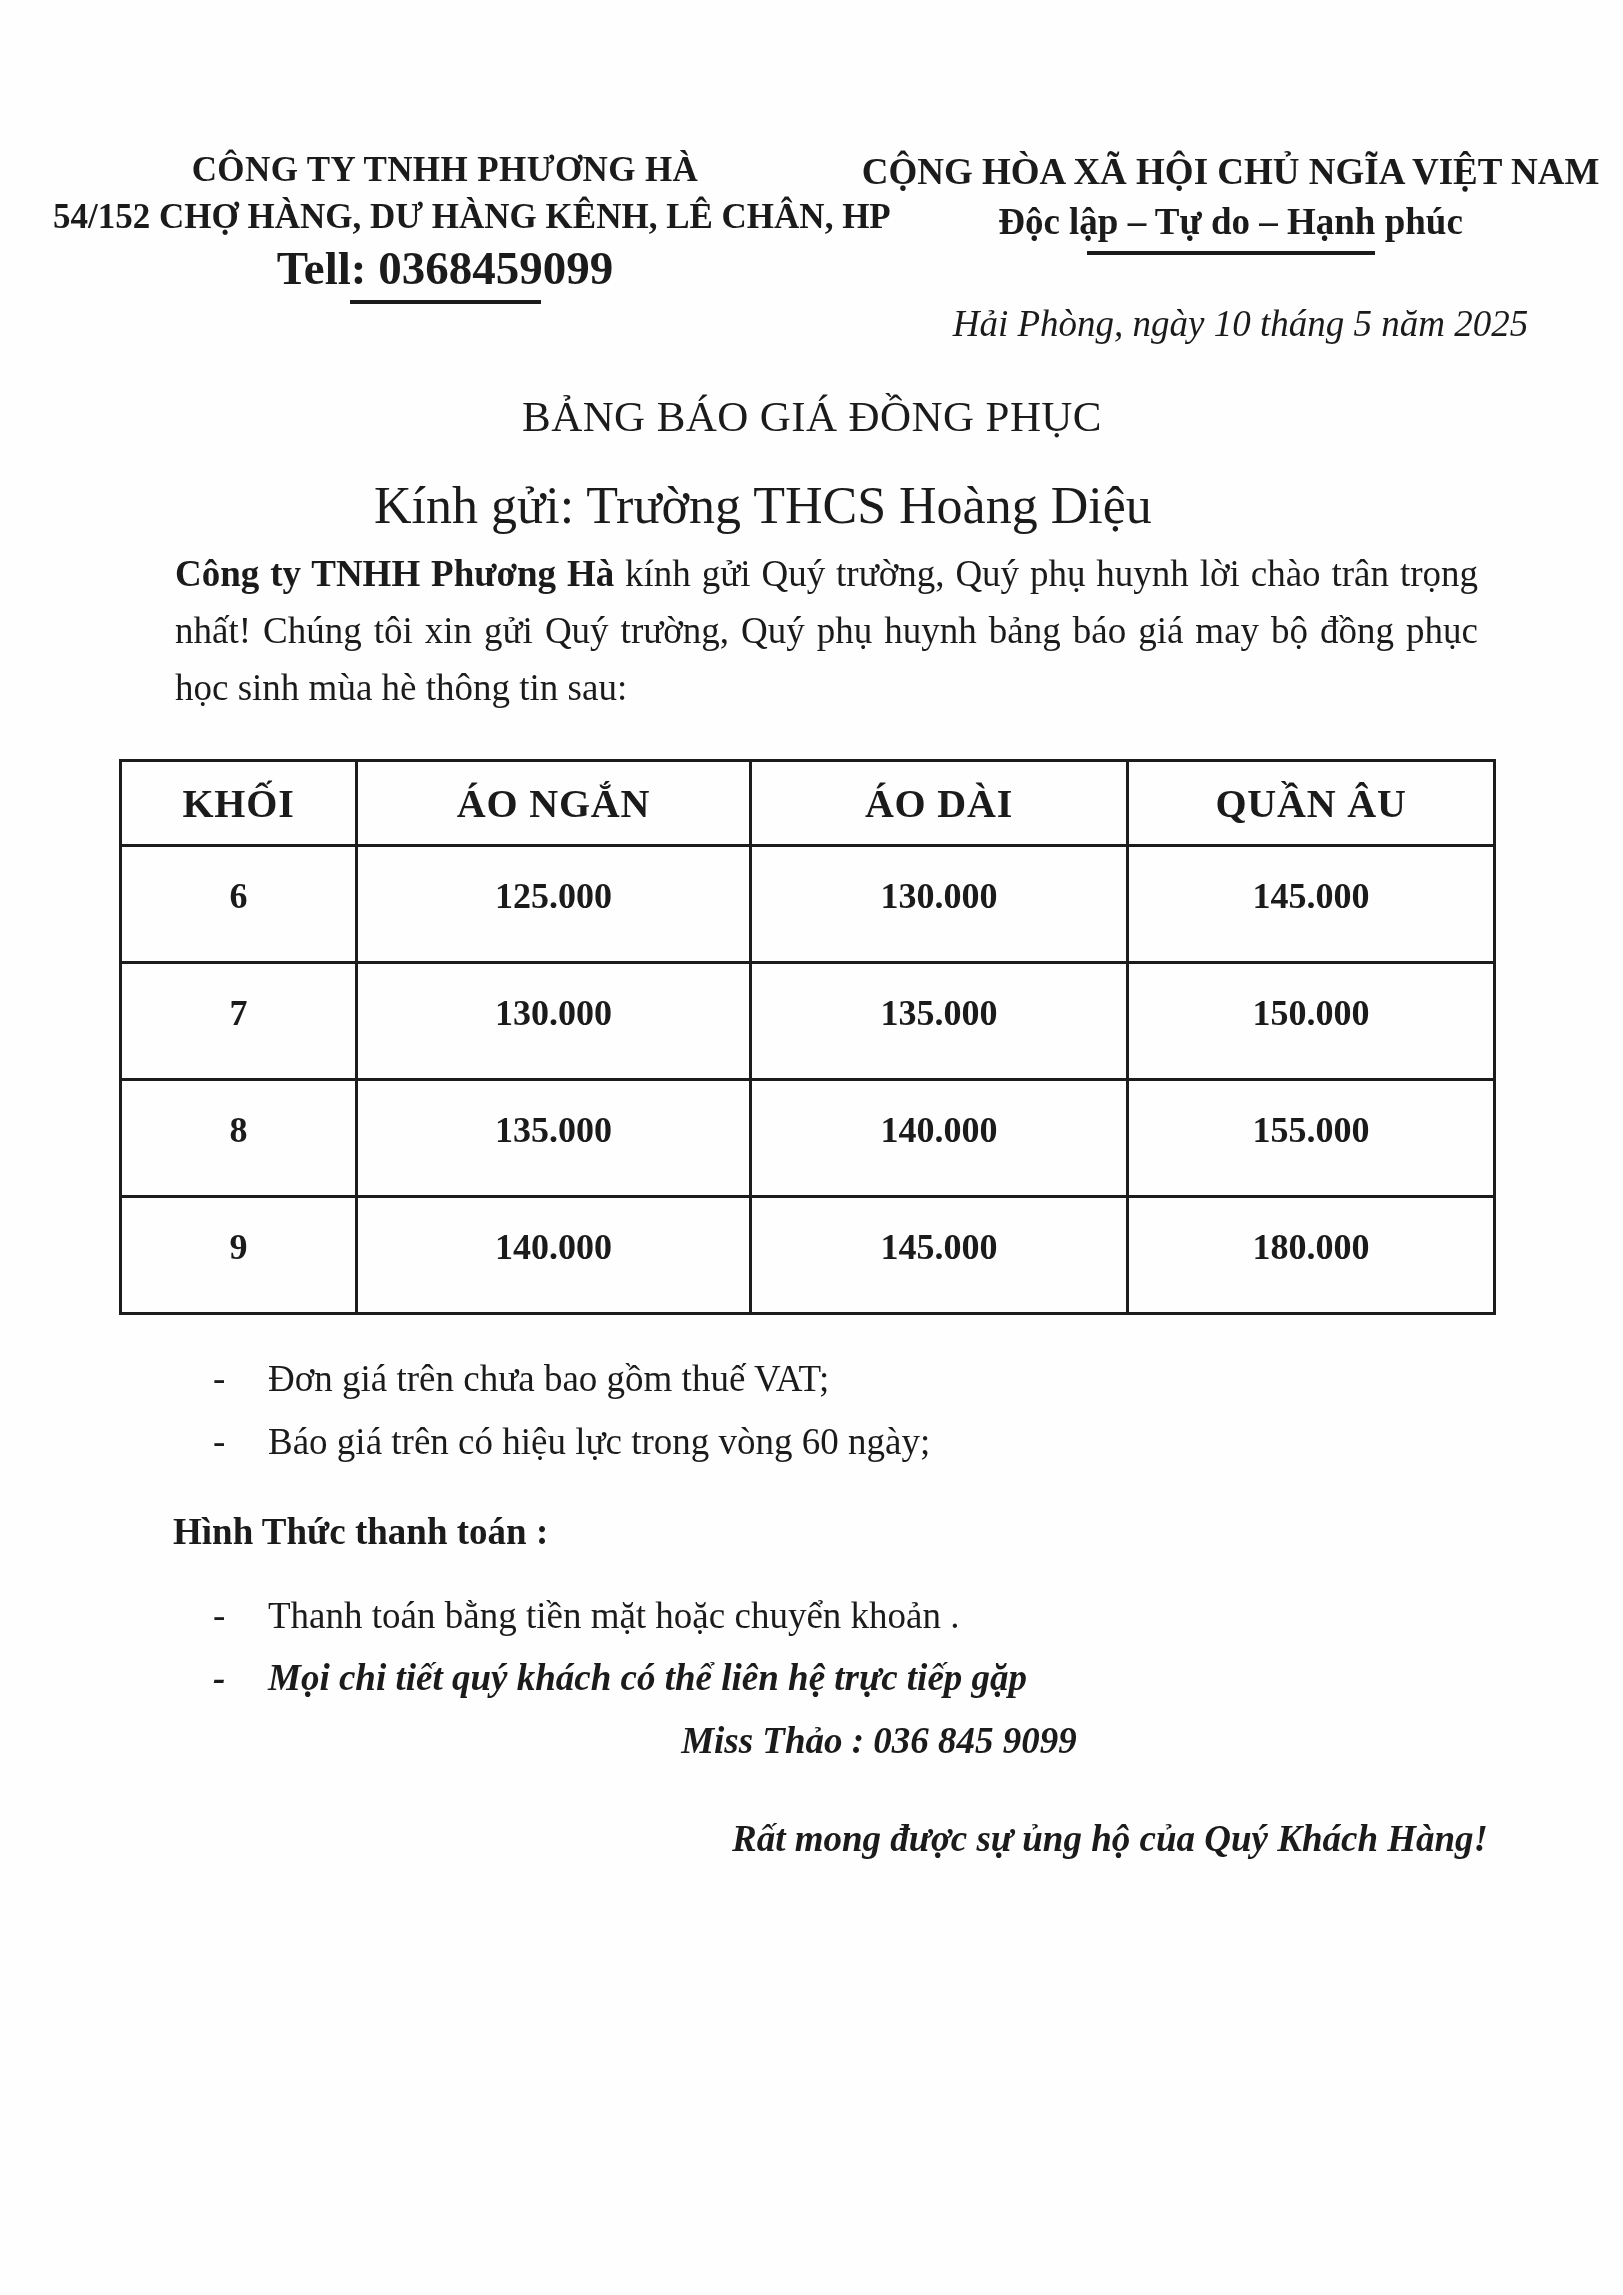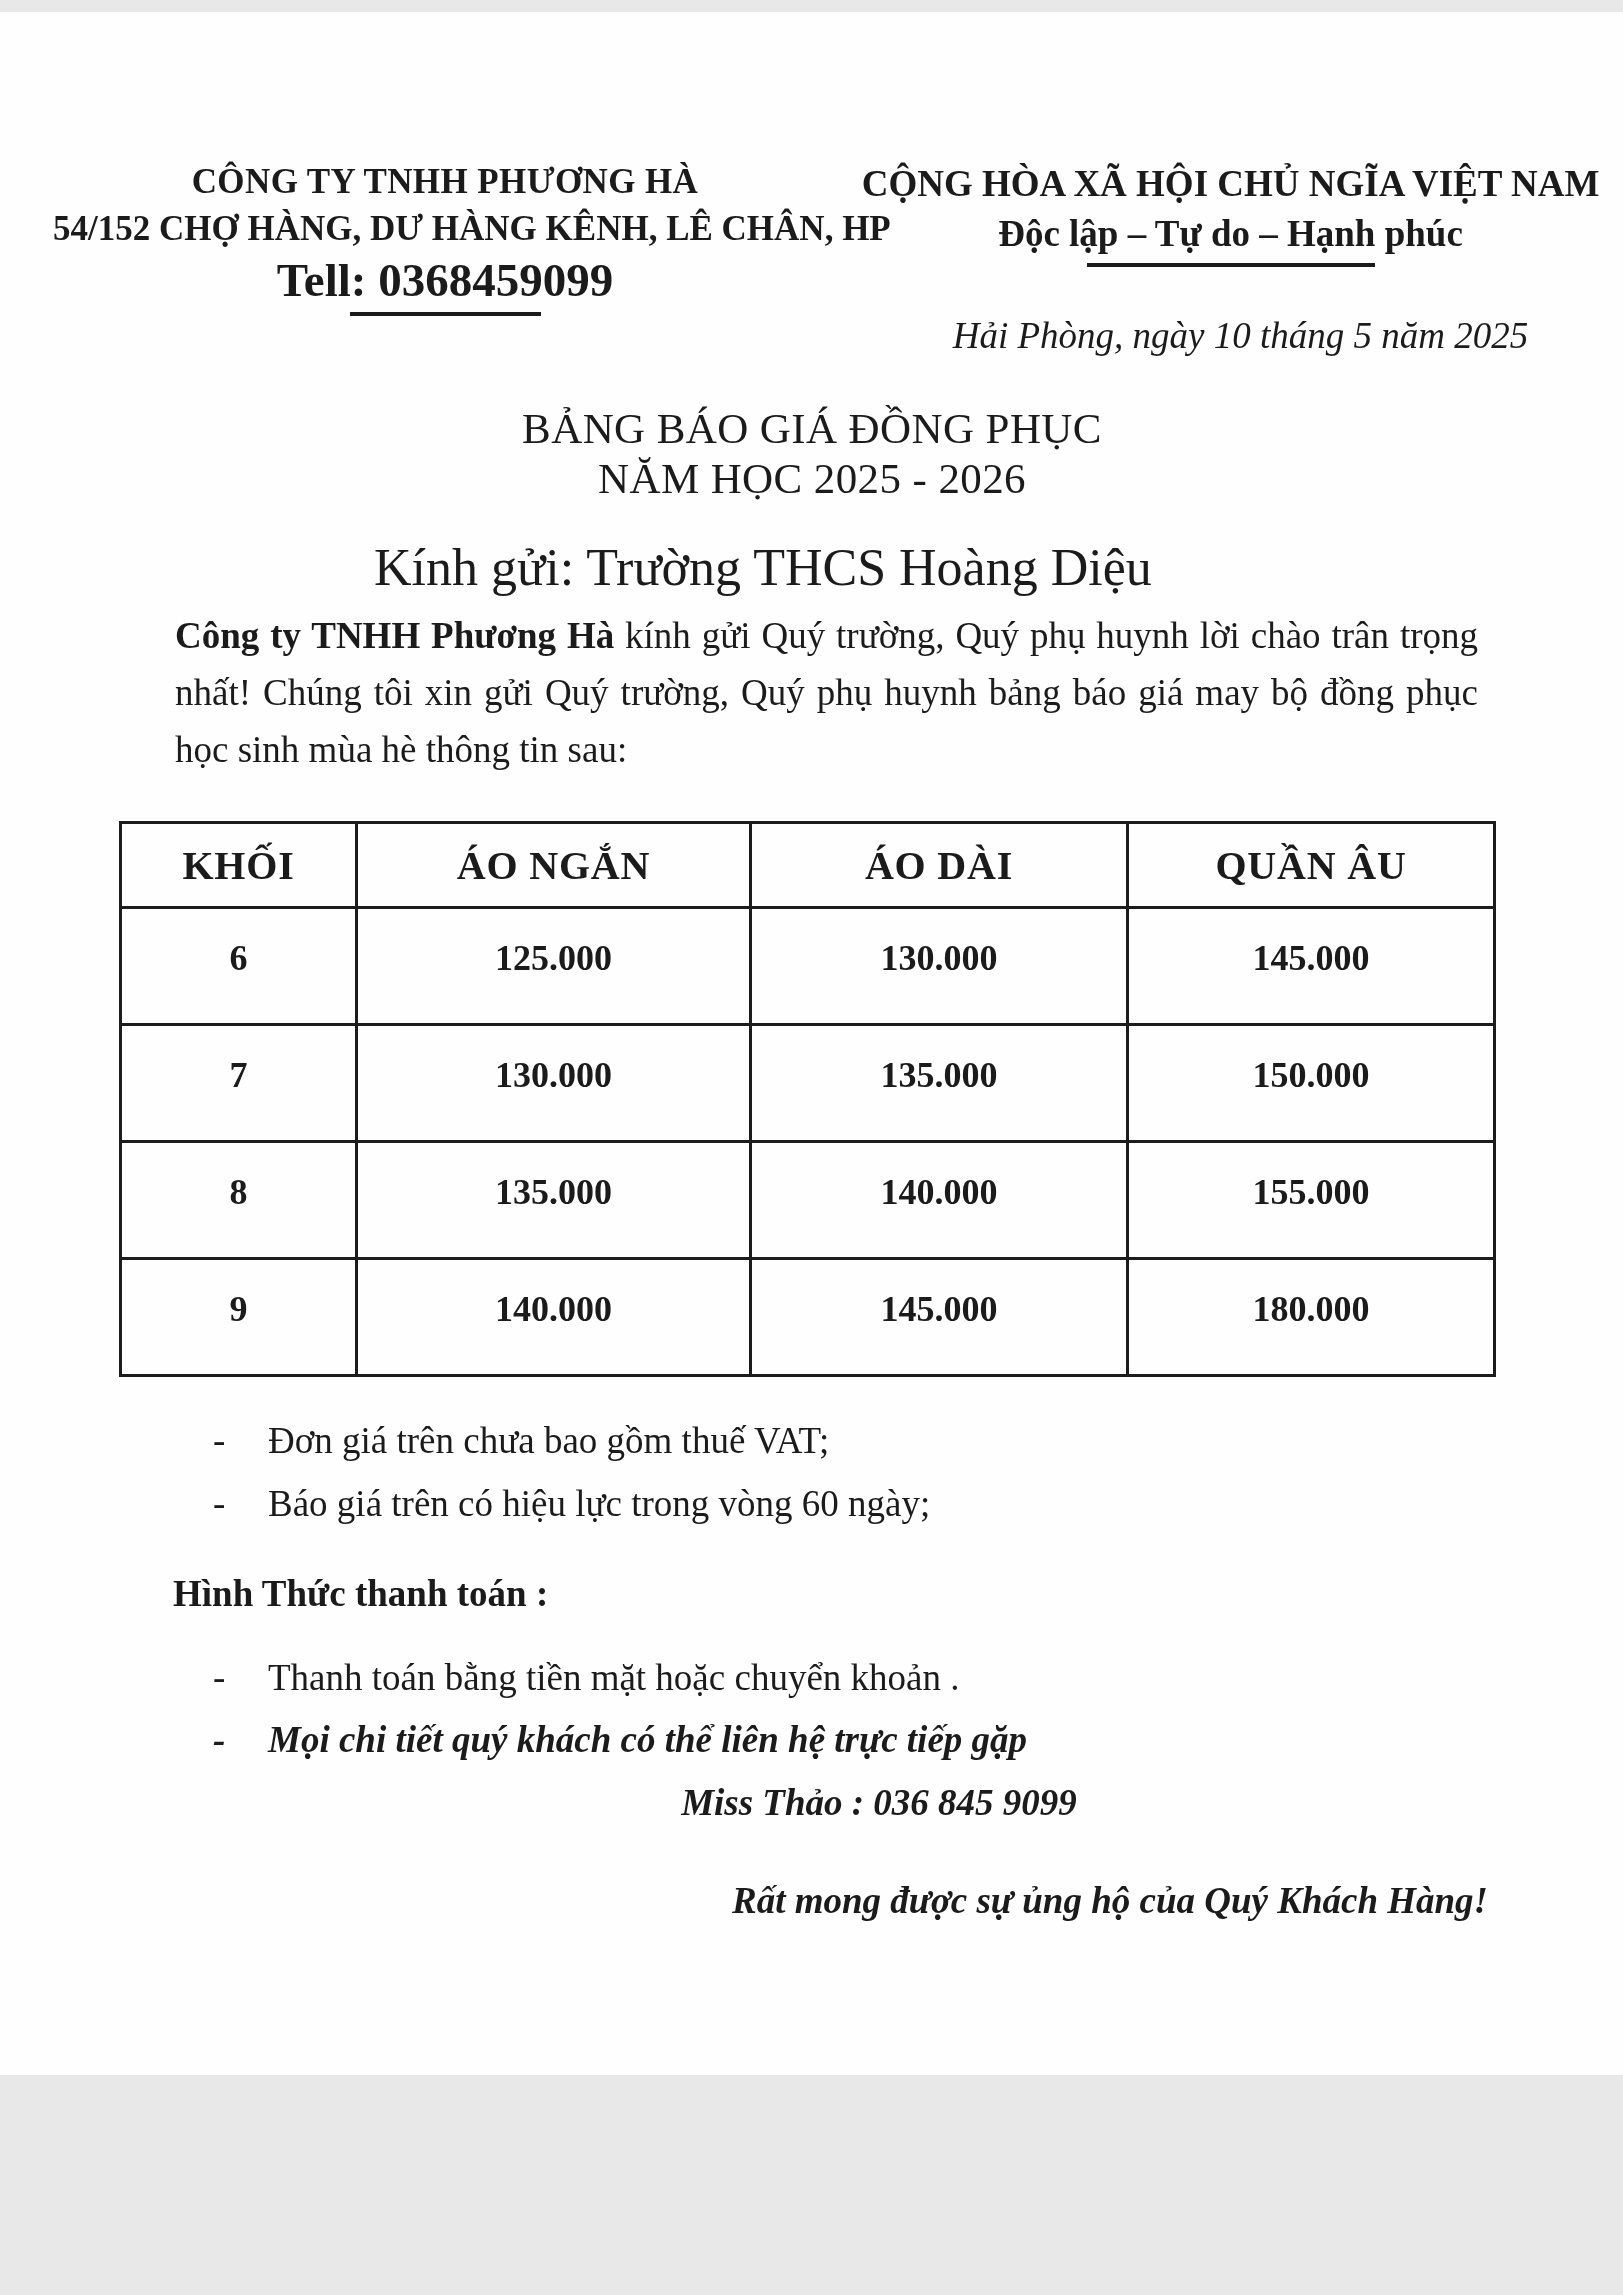--- a/index.html
+++ b/index.html
@@ -3,22 +3,22 @@
 <meta charset="utf-8">
 <style>
   html, body {
     margin: 0;
     padding: 0;
     background: #e8e8e8;
   }
   .page {
     position: relative;
     width: 1624px;
-    height: 2063px;
-    margin: 12px auto;
+    height: 2295px;
+    margin: 0 auto;
     background: #fefefe;
     font-family: "Liberation Serif", "DejaVu Serif", serif;
     color: #1b1b1b;
     overflow: hidden;
   }
   
   .header {
     display: flex;
     padding-top: 150px;
   }
@@ -180,21 +180,20 @@
     <div class="header-right">
       <div class="national-line1">CỘNG HÒA XÃ HỘI CHỦ NGĨA VIỆT NAM</div>
       <div class="national-line2">Độc lập – Tự do – Hạnh phúc</div>
       <div class="national-underline"></div>
       <div class="dateline">Hải Phòng, ngày 10 tháng 5 năm 2025</div>
     </div>
   </div>
 
   <div class="doc-title">
     <div>BẢNG BÁO GIÁ ĐỒNG PHỤC</div>
-    <div>NĂM HỌC 2025 - 2026</div>
   </div>
 
   <div class="recipient">Kính gửi: Trường THCS Hoàng Diệu</div>
 
   <div class="intro"><span style="font-weight:bold">Công ty TNHH Phương Hà</span><span> kính gửi Quý trường, Quý phụ huynh lời chào trân trọng nhất! Chúng tôi xin gửi Quý trường, Quý phụ huynh bảng báo giá may bộ đồng phục học sinh mùa hè thông tin sau:</span></div>
 
   <table class="price-table">
     <colgroup>
         <col class="c1">
         <col class="c2">

